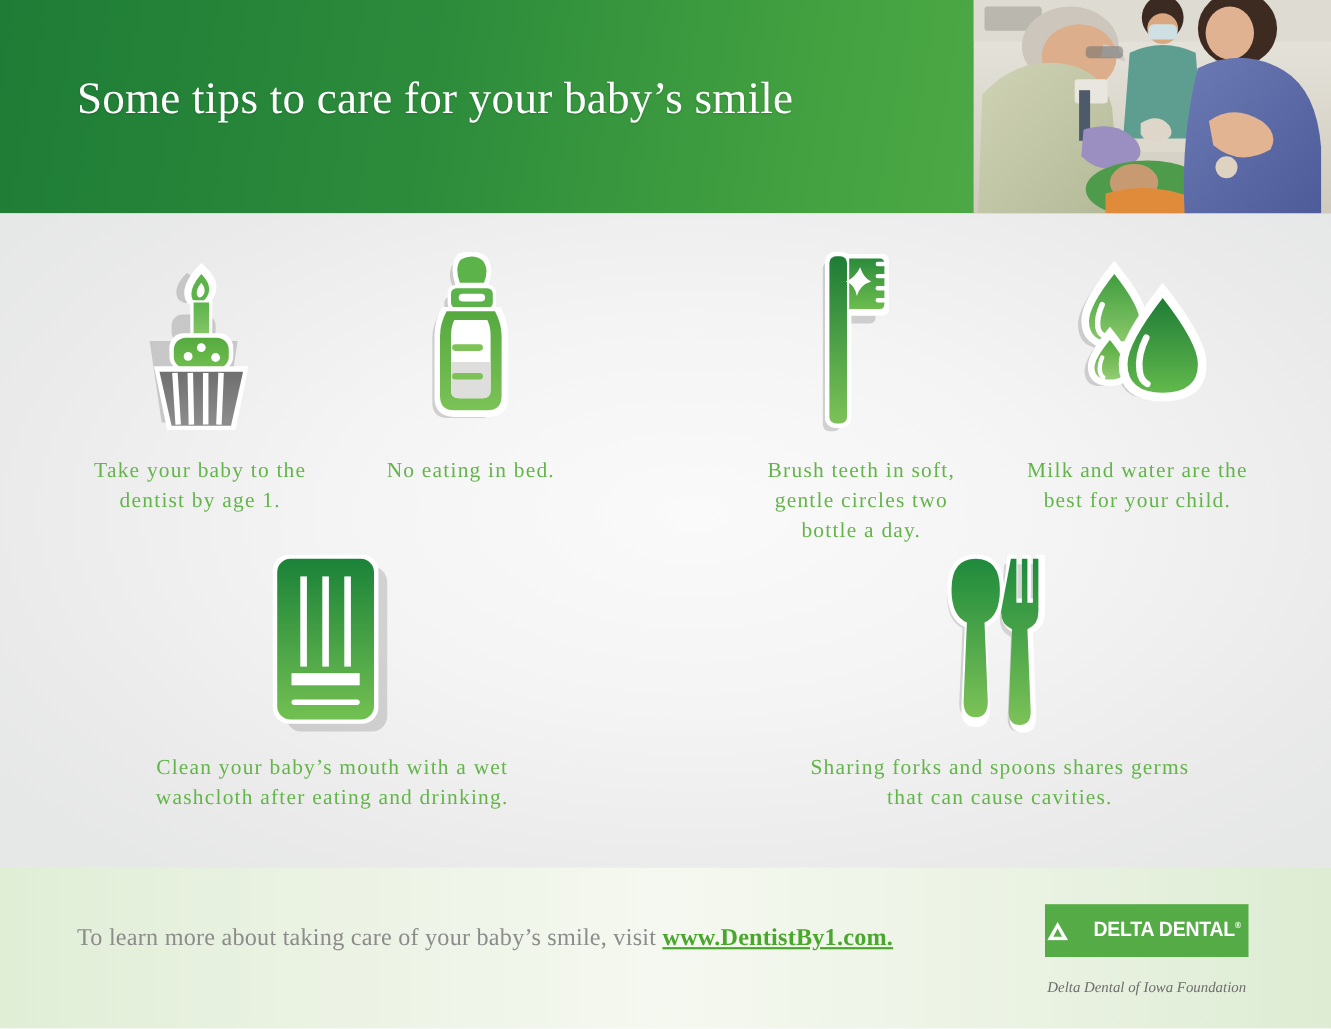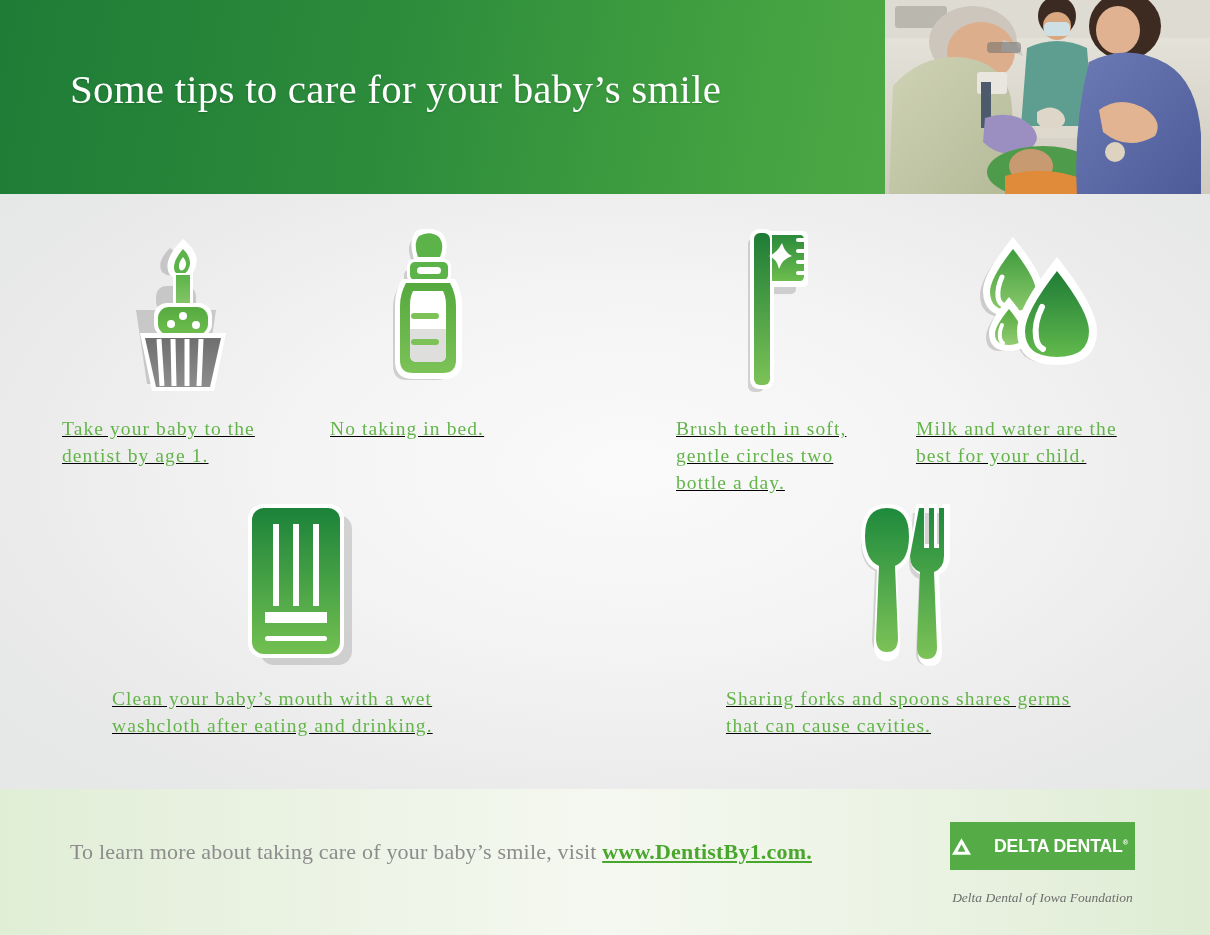--- a/index.html
+++ b/index.html
@@ -29,21 +29,21 @@
   }
   .header-photo svg{display:block;width:325px;height:195px;}
 
   
   .body-area{
     position:absolute;left:0;top:194px;width:1210px;height:595px;
     background:
       radial-gradient(ellipse 780px 420px at 52% 46%, #fafafa 0%, #f4f4f4 42%, #eaeaea 82%, #e6e7e7 100%);
   }
 
-  .tile{position:absolute;text-decoration:underline;}
+  .tile{position:absolute;text-align:center;}
   .tile .icon-wrap{display:flex;align-items:flex-end;justify-content:center;height:175px;}
   .tile .caption{
     margin-top:16px;color:#63b54a;font-size:19.5px;line-height:27px;
     letter-spacing:1.1px;font-family:"Liberation Serif", serif;
   }
 
   
   .t1{left:62px;top:30px;width:240px;}
   .t2{left:330px;top:30px;width:196px;}
   .t3{left:676px;top:30px;width:214px;}
@@ -217,21 +217,21 @@
           <rect x="39" y="38" width="24" height="7" rx="3.5" fill="#ffffff"></rect>
 
           <path d="M24 50 q-7 12 -7 26 l0 56 q0 18 18 18 l31 0 q18 0 18 -18 l0 -56 q0 -14 -7 -26 z" fill="#ffffff"></path>
           <path d="M28 54 q-6 11 -6 23 l0 54 q0 13 13 13 l30 0 q13 0 13 -13 l0 -54 q0 -12 -6 -23 z" fill="url(#bg1)"></path>
           <path d="M35 62 q-3 6 -3 14 l0 50 q0 7 7 7 l22 0 q7 0 7 -7 l0 -50 q0 -8 -3 -14 z" fill="#ffffff"></path>
           <path d="M32 100 l36 0 0 26 q0 7 -7 7 l-22 0 q-7 0 -7 -7 z" fill="#dededd"></path>
           <rect x="33" y="84" width="28" height="6" rx="3" fill="#7cc257"></rect>
           <rect x="33" y="110" width="28" height="6" rx="3" fill="#7cc257"></rect>
         </svg>
       </div>
-      <div class="caption">No taking in bed.</div>
+      <div class="caption">No eating in bed.</div>
     </div>
 
     <div class="tile t3">
       <div class="icon-wrap">
         <svg width="90" height="170" viewBox="0 0 90 170" xmlns="http://www.w3.org/2000/svg">
           <defs>
             <linearGradient id="tb1" x1="0" y1="0" x2="0" y2="1">
               <stop offset="0" stop-color="#1e7c36"></stop>
                 <stop offset="1" stop-color="#7cc257"></stop>
             </linearGradient>

